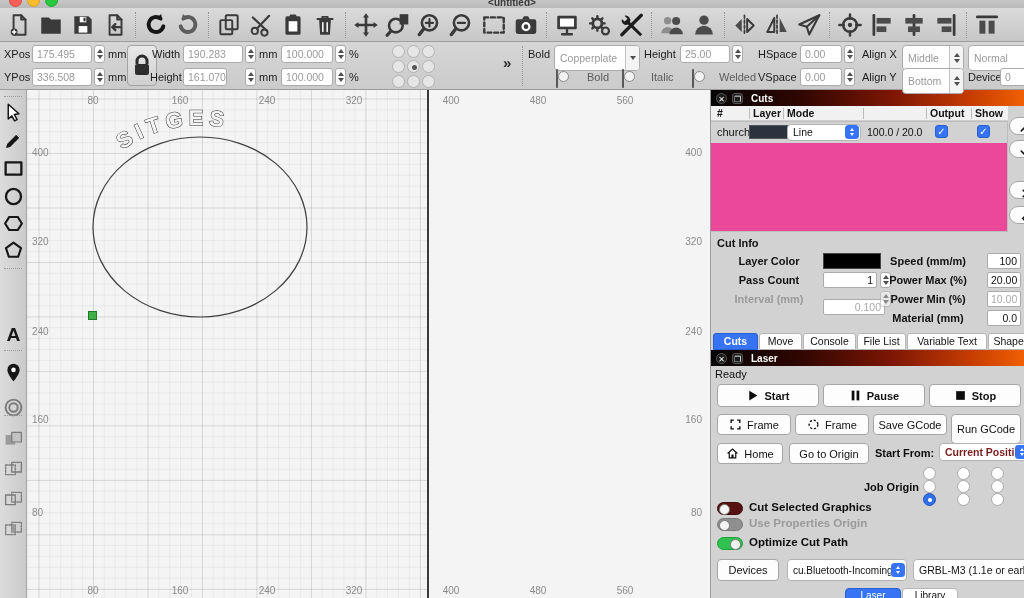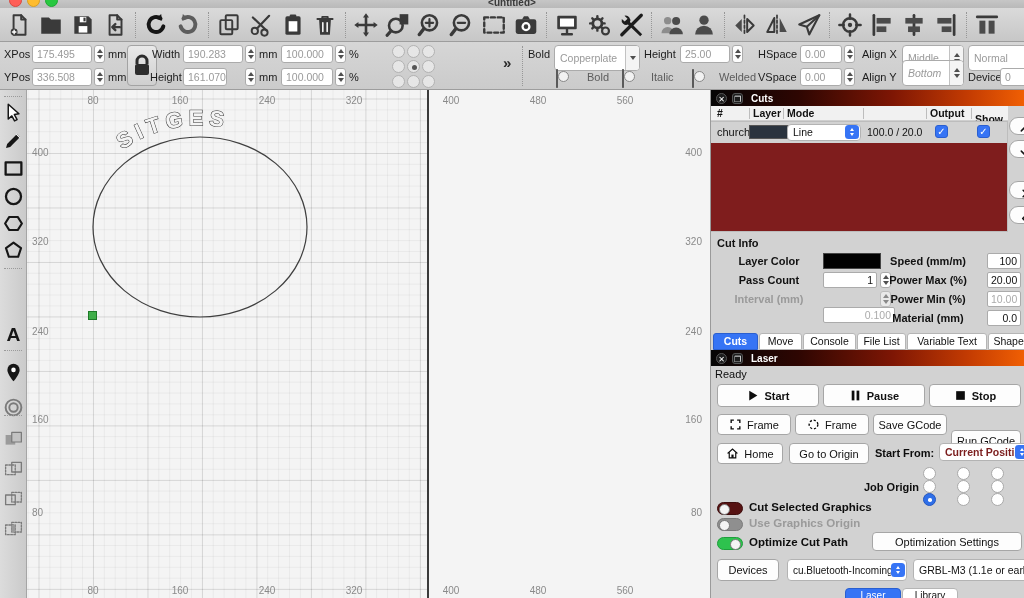--- a/index.html
+++ b/index.html
@@ -63,21 +63,21 @@
   #laser-panel { left:710px; top:350px; width:314px; height:248px; z-index:25; }
   .ptitle { position:absolute; left:0; top:0; width:100%; height:16px;
     background:linear-gradient(90deg,#050505 0%,#2e0602 28%,#7e1604 58%,#c33b02 82%,#f05f03 100%);
     display:flex; align-items:center; }
   .ptitle .tclose, .ptitle .tfloat { width:11px; height:11px; margin-left:5px; border-radius:50%; background:#1c1c1c;
     color:#fff; font-size:8px; line-height:11px; text-align:center; border:1px solid #555; }
   .ptitle .tfloat { border-radius:3px; }
   .ptitle .ttext { color:#fff; font-size:10px; font-weight:bold; margin-left:8px; }
   .hdr { font-size:10.5px; font-weight:bold; color:#111; }
   .cell-sep { position:absolute; top:2px; height:11px; border-left:1px solid #bdbdbd; }
-  #cuts-list { position:absolute; left:0; top:31px; width:297px; height:111px; background:#7f1d1d; border:1px solid #bdbdbd; border-left:none; }
+  #cuts-list { position:absolute; left:0; top:31px; width:297px; height:111px; background:#ec4899; border:1px solid #bdbdbd; border-left:none; }
   .cut-row { position:absolute; left:0; top:0; width:100%; height:21px; background:#d2d2d2; }
   .side-btn { position:absolute; left:298px; width:30px; height:18px; background:#fdfdfd; border:1px solid #a6a6a6;
     border-radius:9px; display:flex; align-items:center; justify-content:center; }
   .chk { width:13px; height:13px; background:#3674f5; border:1px solid #2a5fd0; border-radius:3px; color:#fff;
     font-size:10px; line-height:12px; text-align:center; }
   .mini-combo { position:absolute; background:#fff; border:1px solid #b3b3b3; border-radius:4px; height:18px;
     display:flex; align-items:center; }
   .mini-combo .mv { flex:1; font-size:10.5px; color:#111; padding:0 5px; white-space:nowrap; overflow:hidden; }
   .bstp { width:14px; height:14px; margin-right:1.5px; background:#3674f5; border-radius:3.5px;
     display:flex; flex-direction:column; align-items:center; justify-content:center; gap:1.5px; flex:0 0 auto; }
@@ -483,21 +483,21 @@
   <span class="abs tgl-lbl" style="left:651px;top:29px;">Italic</span>
   <span class="abs toggle" style="left:688px;top:28px;"><span class="knob"></span></span>
   <span class="abs tgl-lbl" style="left:719px;top:29px;">Welded</span>
   <span class="abs lbl" style="left:758px;top:29px;">VSpace</span>
   <div class="abs fld" style="left:800px;top:26px;width:42px;">0.00</div>
   <div class="abs stp" style="left:844px;top:26px;">
       <span class="t-up"></span>
       <span class="t-dn"></span>
     </div>
   <span class="abs lbl" style="left:862px;top:29px;">Align Y</span>
-  <div class="abs combo" style="left:902px;top:18px;width:62px;font-style:italic;">
+  <div class="abs combo" style="left:902px;top:26px;width:62px;">
     <span class="cv">Bottom</span>
     <span class="cbx">
         <span class="t-up"></span>
         <span class="t-dn"></span>
       </span>
   </div>
   <span class="abs lbl" style="left:968px;top:29px;">Devices</span>
   <div class="abs fld" style="left:1000px;top:26px;width:40px;">0</div>
 </div>
 
@@ -649,21 +649,21 @@
     <span class="tclose">✕</span>
     <span class="tfloat">❐</span>
     <span class="ttext">Cuts</span>
   </div>
   <div class="abs" style="left:0;top:16px;width:297px;height:15px;background:#f1f1f1;border-bottom:1px solid #cfcfcf;">
     <span class="abs hdr" style="left:6px;top:1px;">#</span>
     <span class="abs hdr" style="left:42px;top:1px;">Layer</span>
     <span class="abs hdr" style="left:76px;top:1px;">Mode</span>
     <span class="abs hdr" style="left:158px;top:1px;margin-top:28px;">Spd/Pwr</span>
     <span class="abs hdr" style="left:219px;top:1px;">Output</span>
-    <span class="abs hdr" style="left:264px;top:7px;">Show</span>
+    <span class="abs hdr" style="left:264px;top:1px;">Show</span>
     <span class="cell-sep" style="left:38px;"></span>
       <span class="cell-sep" style="left:72px;"></span>
     <span class="cell-sep" style="left:152px;"></span>
       <span class="cell-sep" style="left:215px;"></span>
     <span class="cell-sep" style="left:260px;"></span>
   </div>
   <div id="cuts-list">
       <div class="cut-row" style="top: 0px;">
         <span style="position: absolute; left: 6px; top: 4px; font-size: 11px; color: rgb(17, 17, 17);">church</span>
         <span style="position: absolute; left: 38px; top: 3px; width: 40px; height: 14px; border: 1px solid rgb(85, 85, 85); background: rgb(42, 51, 62);"></span>
@@ -719,21 +719,21 @@
   <span class="ci-lbl" style="left:8px;top:184px;width:100px;">Pass Count</span>
   <div class="ci-fld" style="left:112px;top:182px;width:54px;">1</div>
   <div class="abs stp" style="left:169px;top:182px;height:16px;">
       <span class="t-up"></span>
       <span class="t-dn"></span>
     </div>
   <span class="ci-lbl" style="left:162px;top:184px;width:110px;">Power Max (%)</span>
   <div class="ci-fld" style="left:276px;top:182px;width:34px;">20.00</div>
 
   <span class="ci-lbl dim" style="left:8px;top:203px;width:100px;">Interval (mm)</span>
-  <div class="ci-fld dim" style="left:112px;top:217px;width:72px;">0.100</div>
+  <div class="ci-fld dim" style="left:112px;top:209px;width:62px;">0.100</div>
   <div class="abs stp dim" style="left:169px;top:201px;height:16px;">
       <span class="t-up"></span>
       <span class="t-dn"></span>
     </div>
   <span class="ci-lbl" style="left:162px;top:203px;width:110px;">Power Min (%)</span>
   <div class="ci-fld dim" style="left:276px;top:201px;width:34px;">10.00</div>
 
   <span class="ci-lbl" style="left:162px;top:222px;width:110px;">Material (mm)</span>
   <div class="ci-fld" style="left:276px;top:220px;width:34px;">0.0</div>
 
@@ -783,21 +783,21 @@
   </div>
   <div class="lbtn" style="left:84px;top:64px;width:74px;height:21px;font-weight:normal;">
     <svg viewBox="0 0 24 24">
         <circle cx="12" cy="12" r="8" fill="none" stroke="#0d0d0d" stroke-width="2.6" stroke-dasharray="4 3.4"></circle>
       </svg>
     <span>Frame</span>
   </div>
   <div class="lbtn" style="left:162px;top:64px;width:74px;height:21px;font-weight:normal;">
     <span>Save GCode</span>
   </div>
-  <div class="lbtn" style="left:240px;top:80px;width:70px;height:21px;font-weight:normal;">
+  <div class="lbtn" style="left:240px;top:64px;width:70px;height:30px;font-weight:normal;">
     <span>Run GCode</span>
   </div>
 
   <div class="lbtn" style="left:6px;top:93px;width:66px;height:21px;font-weight:normal;">
     <svg viewBox="0 0 24 24">
         <path d="M3 12l9-8 9 8" fill="none" stroke="#0d0d0d" stroke-width="2.2"></path>
         <path d="M6 10v10h12V10" fill="none" stroke="#0d0d0d" stroke-width="2.2"></path>
         <rect x="10" y="14" width="4" height="6" fill="#0d0d0d"></rect>
       </svg>
     <span>Home</span>
@@ -827,29 +827,26 @@
       <span class="radio" style="left: 280px; top: 143px;"></span>
     </div>
 
   <span class="ltgl" style="left:6px;top:152px;background:#571313;border:1px solid #3d0d0d;">
       <span class="knob" style="left:1px;"></span>
     </span>
   <span class="ltgl-lbl" style="left:38px;top:151px;">Cut Selected Graphics</span>
   <span class="ltgl" style="left:6px;top:168px;background:#8f8f8f;border:1px solid #7a7a7a;">
       <span class="knob" style="left:1px;"></span>
     </span>
-  <span class="ltgl-lbl" style="left:38px;top:167px;color:#9a9a9a;">Use Graphics Origin</span>
+  <span class="ltgl-lbl" style="left:38px;top:167px;color:#9a9a9a;">Use Properties Origin</span>
   <span class="ltgl" style="left:6px;top:187px;background:#2ec24e;border:1px solid #1f9e3c;">
       <span class="knob" style="right:1px;"></span>
     </span>
   <span class="ltgl-lbl" style="left:38px;top:186px;">Optimize Cut Path</span>
 
-  <div class="lbtn" style="left:161px;top:182px;width:150px;height:19px;font-weight:normal;">
-    <span>Optimization Settings</span>
-  </div>
 
   <div class="lbtn" style="left:6px;top:209px;width:62px;height:22px;font-weight:normal;">
     <span>Devices</span>
   </div>
   <div class="mini-combo" style="left:76px;top:209px;width:120px;height:22px;">
     <span class="mv" style="font-size:10px;">cu.Bluetooth-Incoming-</span>
     <span class="bstp">
         <span class="bt-up"></span>
         <span class="bt-dn"></span>
       </span>

